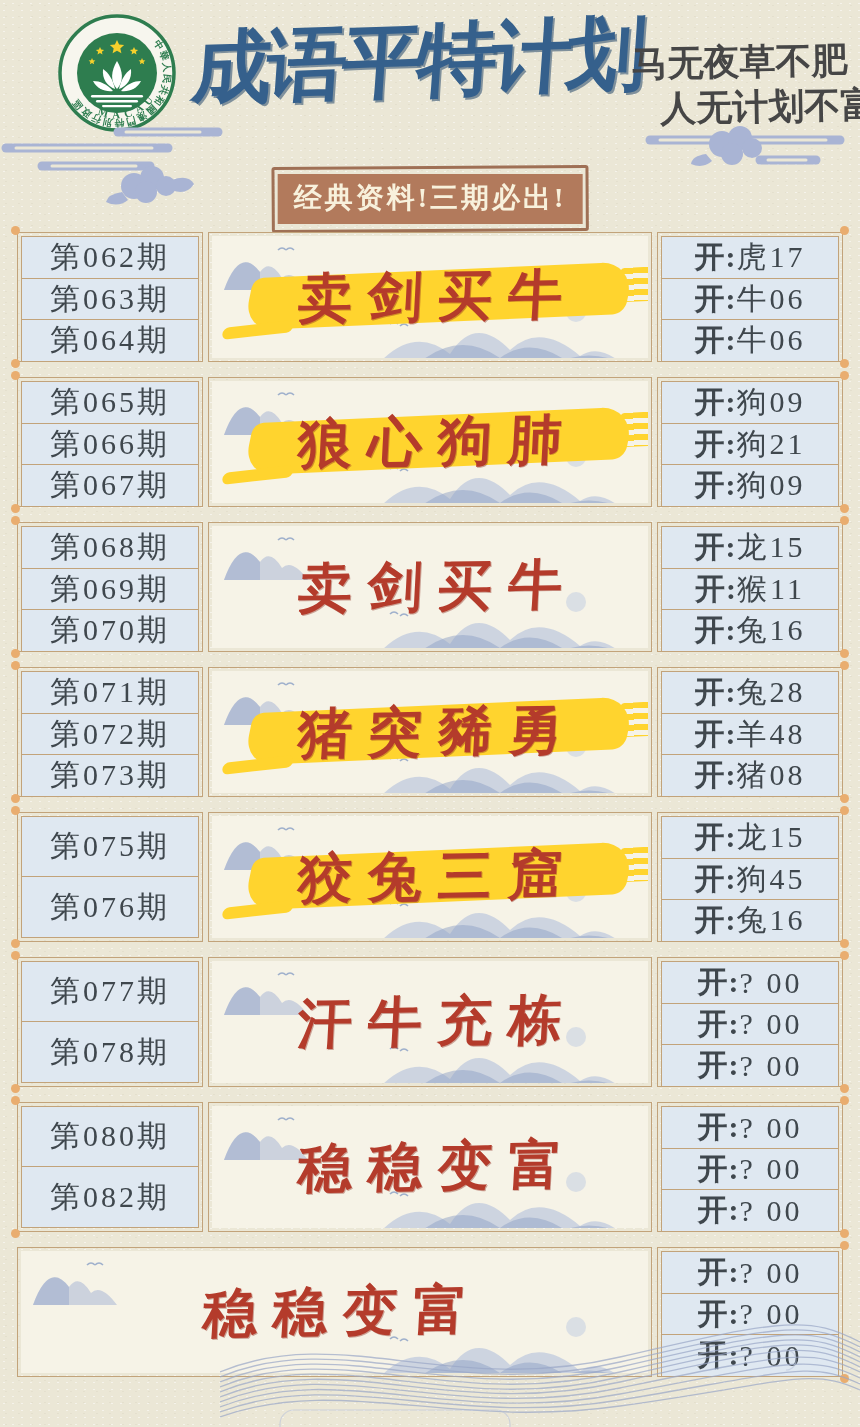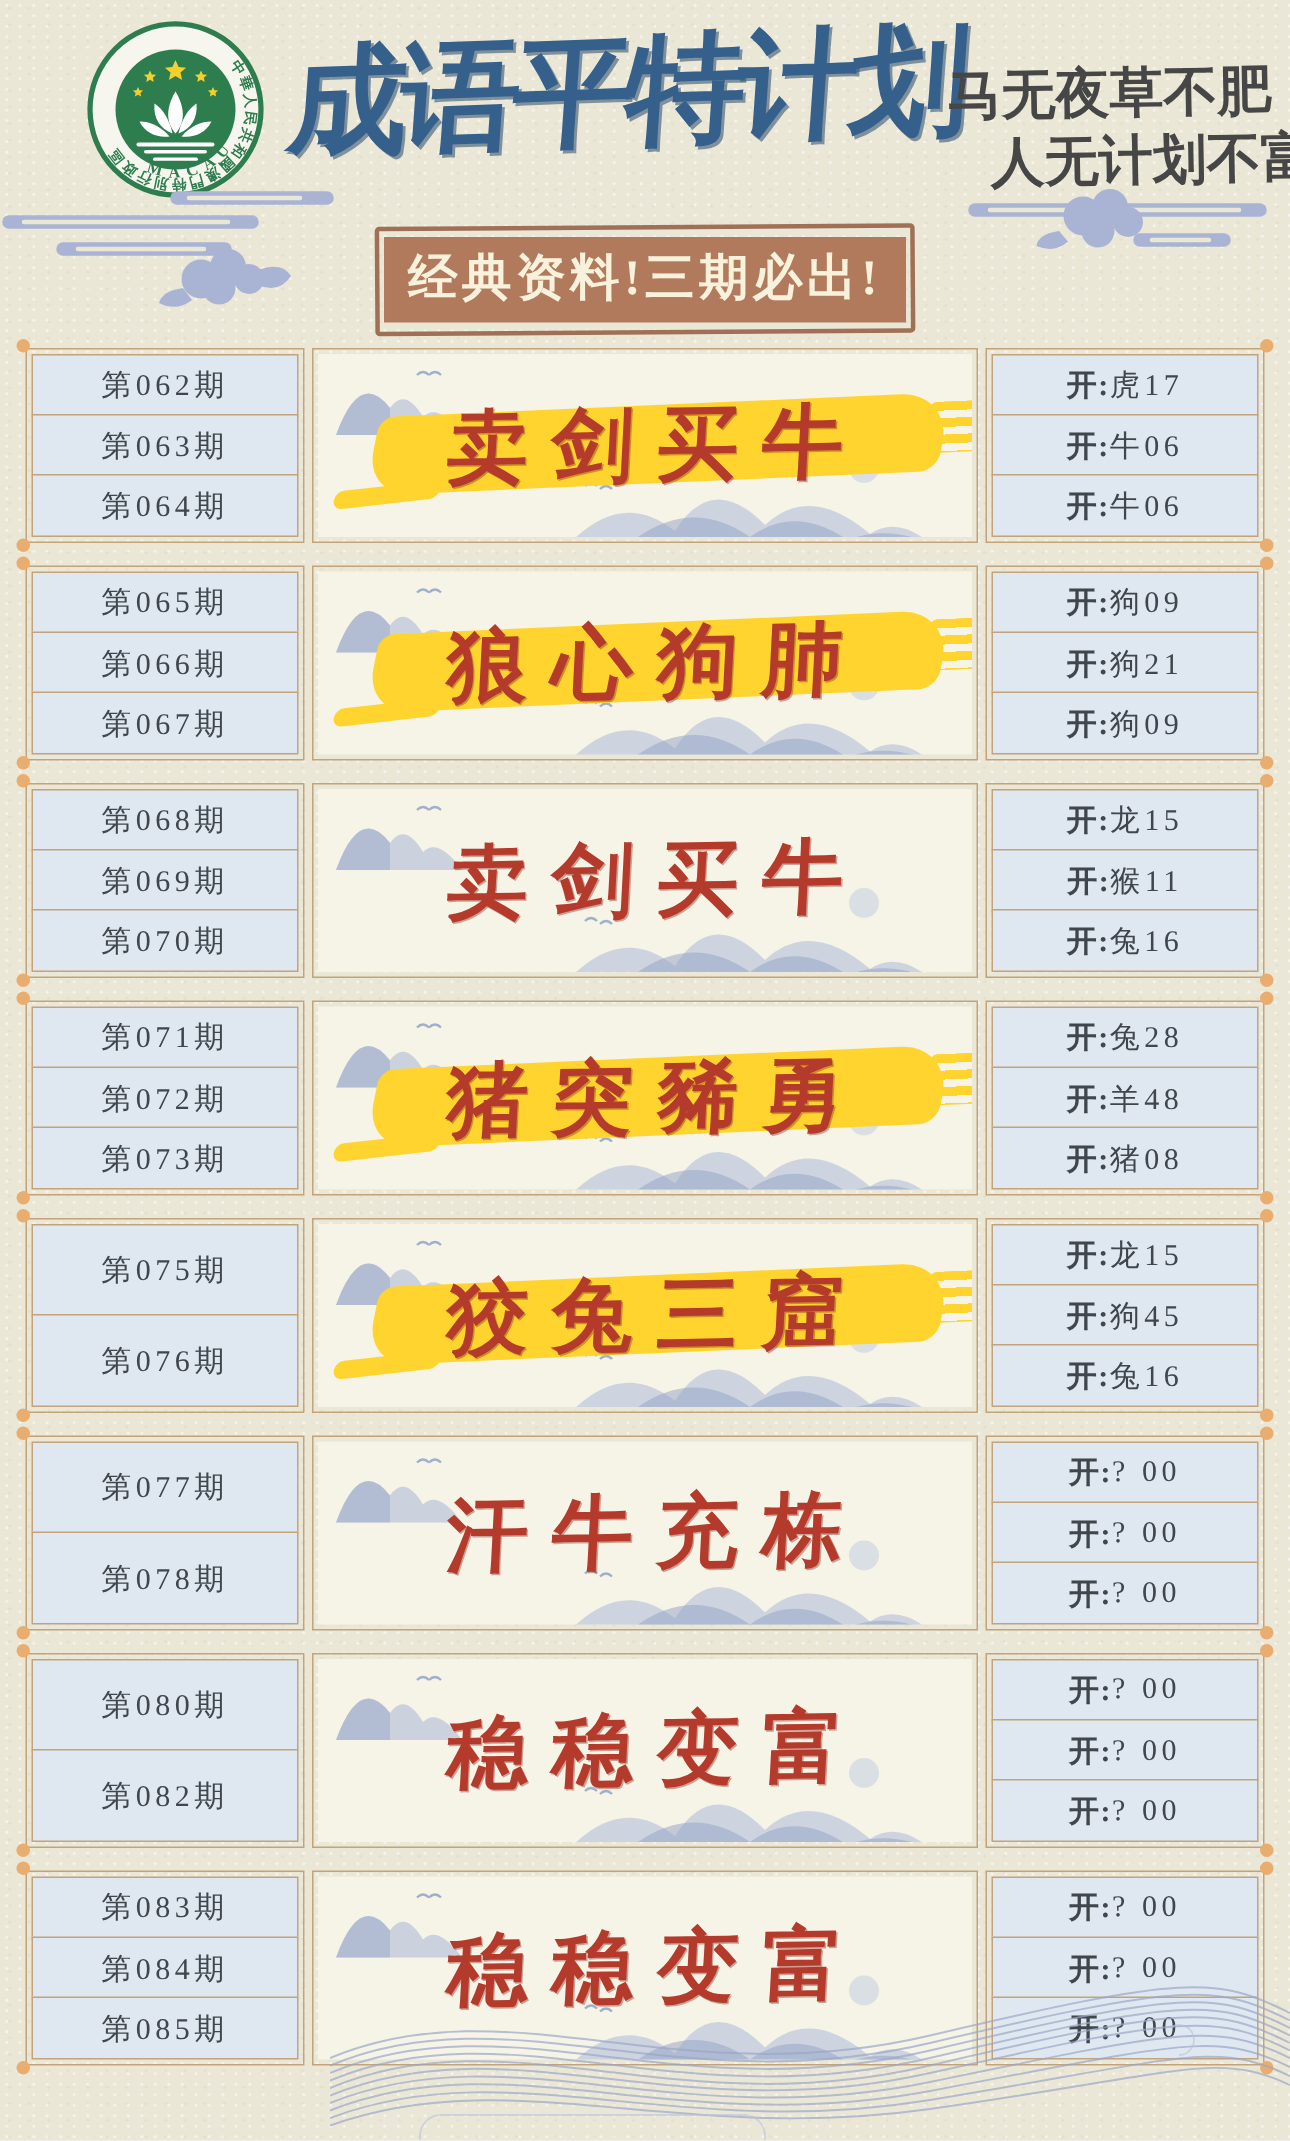--- a/index.html
+++ b/index.html
@@ -26,22 +26,22 @@
   }
   .slogan{
     position:absolute; left:632px; top:40px; color:#464646;
     font-weight:bold; font-size:36px; line-height:1.25; white-space:nowrap;
     transform:rotate(-1deg);
   }
   .slogan .l2{ margin-left:28px; }
   .banner-wrap{ position:absolute; left:50%; top:158px; transform:translateX(-50%); }
   .banner{
     position:relative; background:#b27a5c; color:#f8f1dc;
-    font-size:33px; font-weight:bold; letter-spacing:3px;
-    padding:5px 16px 7px; white-space:nowrap;
+    font-size:28px; font-weight:bold; letter-spacing:3px;
+    padding:5px 16px 7px; white-space:nowrap;margin-top:16px;
   }
   .banner::before{
     content:""; position:absolute; inset:-8px -6px;
     border:3px solid rgba(146,90,62,.85); border-radius:3px;
     transform:rotate(-.4deg);
   }
   .cloud{ position:absolute; }
   .cloud.left{ left:0; top:118px; }
   .cloud.right{ left:640px; top:118px; }
   
@@ -56,21 +56,21 @@
     background:#e9ad6f;
   }
   .col-frame{ width:186px; display:flex; flex-direction:column; }
   .col-frame.left::before{ left:-7px; top:-7px; }
   .col-frame.left::after{ left:-7px; bottom:-7px; }
   .col-frame.right::before{ right:-7px; top:-7px; }
   .col-frame.right::after{ right:-7px; bottom:-7px; }
   .cell{
     flex:1; display:flex; align-items:center; justify-content:center;
     background:#dfe8f1; border:1.5px solid #c2a37a; margin-top:-1.5px;
-    font-size:20px; color:#3f474d; letter-spacing:3px; font-weight:500;
+    font-size:30px; color:#3f474d; letter-spacing:3px; font-weight:500;
     white-space:nowrap;
   }
   .cell:first-child{ margin-top:0; }
   .result-cell .pfx{ font-weight:bold; letter-spacing:1px; }
   .mid-frame{ flex:1; }
   .mid-frame::before,.mid-frame::after{ display:none; }
   .panel{
     position:relative; width:100%; height:100%; background:#f6f3e7;
     overflow:hidden; display:flex; align-items:center; justify-content:center;
   }
@@ -474,25 +474,20 @@
             <span class="val">? 00</span>
           </div>
       <div class="cell result-cell">
             <span class="pfx">开:</span>
             <span class="val">? 00</span>
           </div>
     </div>
   </div>
 
   <div class="block">
-    <div class="frame col-frame left">
-      <div class="cell issue-cell">第083期</div>
-      <div class="cell issue-cell">第084期</div>
-      <div class="cell issue-cell">第085期</div>
-    </div>
     <div class="frame mid-frame">
       <div class="panel">
         <svg class="mtn-small" width="92" height="52" viewBox="0 0 92 52">
           <path d="M4 50 Q20 6 40 32 Q50 18 62 38 Q72 28 88 50 Z" fill="#aab6d6" opacity=".55"></path>
           <path d="M4 50 Q20 6 40 32 L40 50 Z" fill="#93a3c9" opacity=".45"></path>
           <path d="M58 10 q4 -4 8 0 M66 10 q4 -4 8 0" stroke="#9fb0cc" stroke-width="1.6" fill="none"></path>
         </svg>
         <svg class="mtn-large" width="240" height="66" viewBox="0 0 240 66">
           <circle cx="196" cy="16" r="10" fill="#c3cde2" opacity=".55"></circle>
           <path d="M0 66 Q35 30 70 58 Q95 18 130 54 Q160 26 200 60 Q218 48 240 66 Z" fill="#b3bfdc" opacity=".6"></path>

